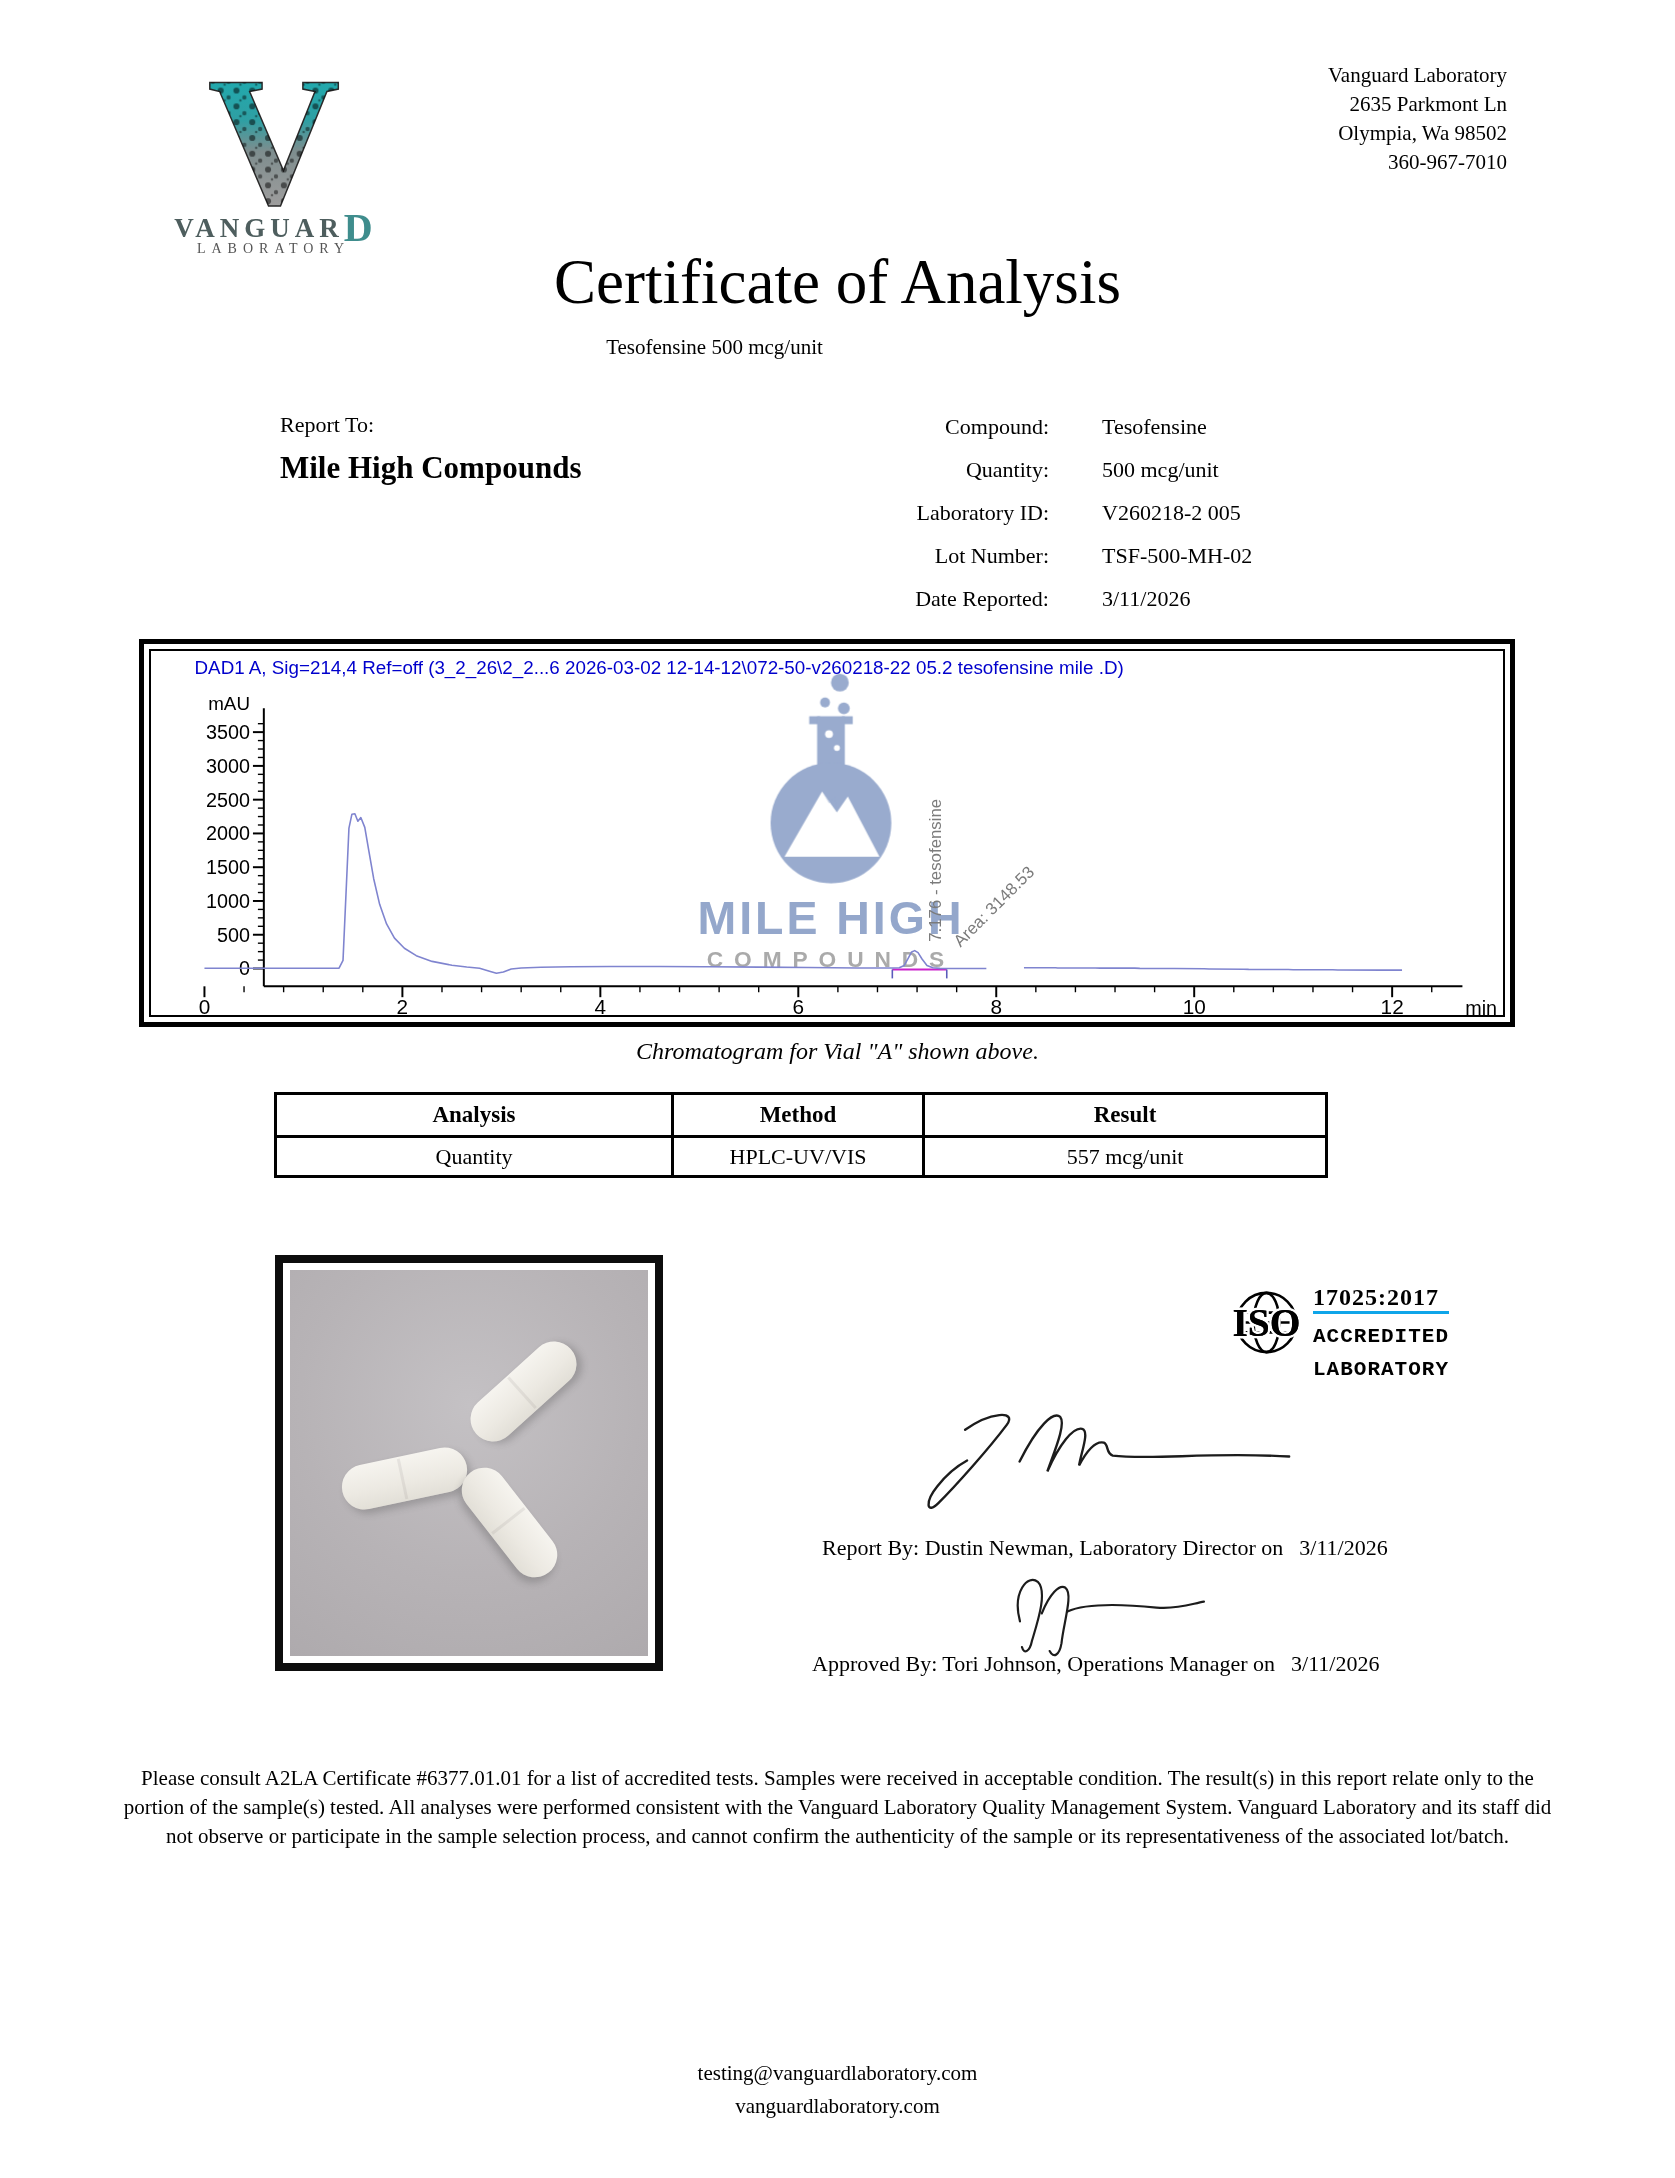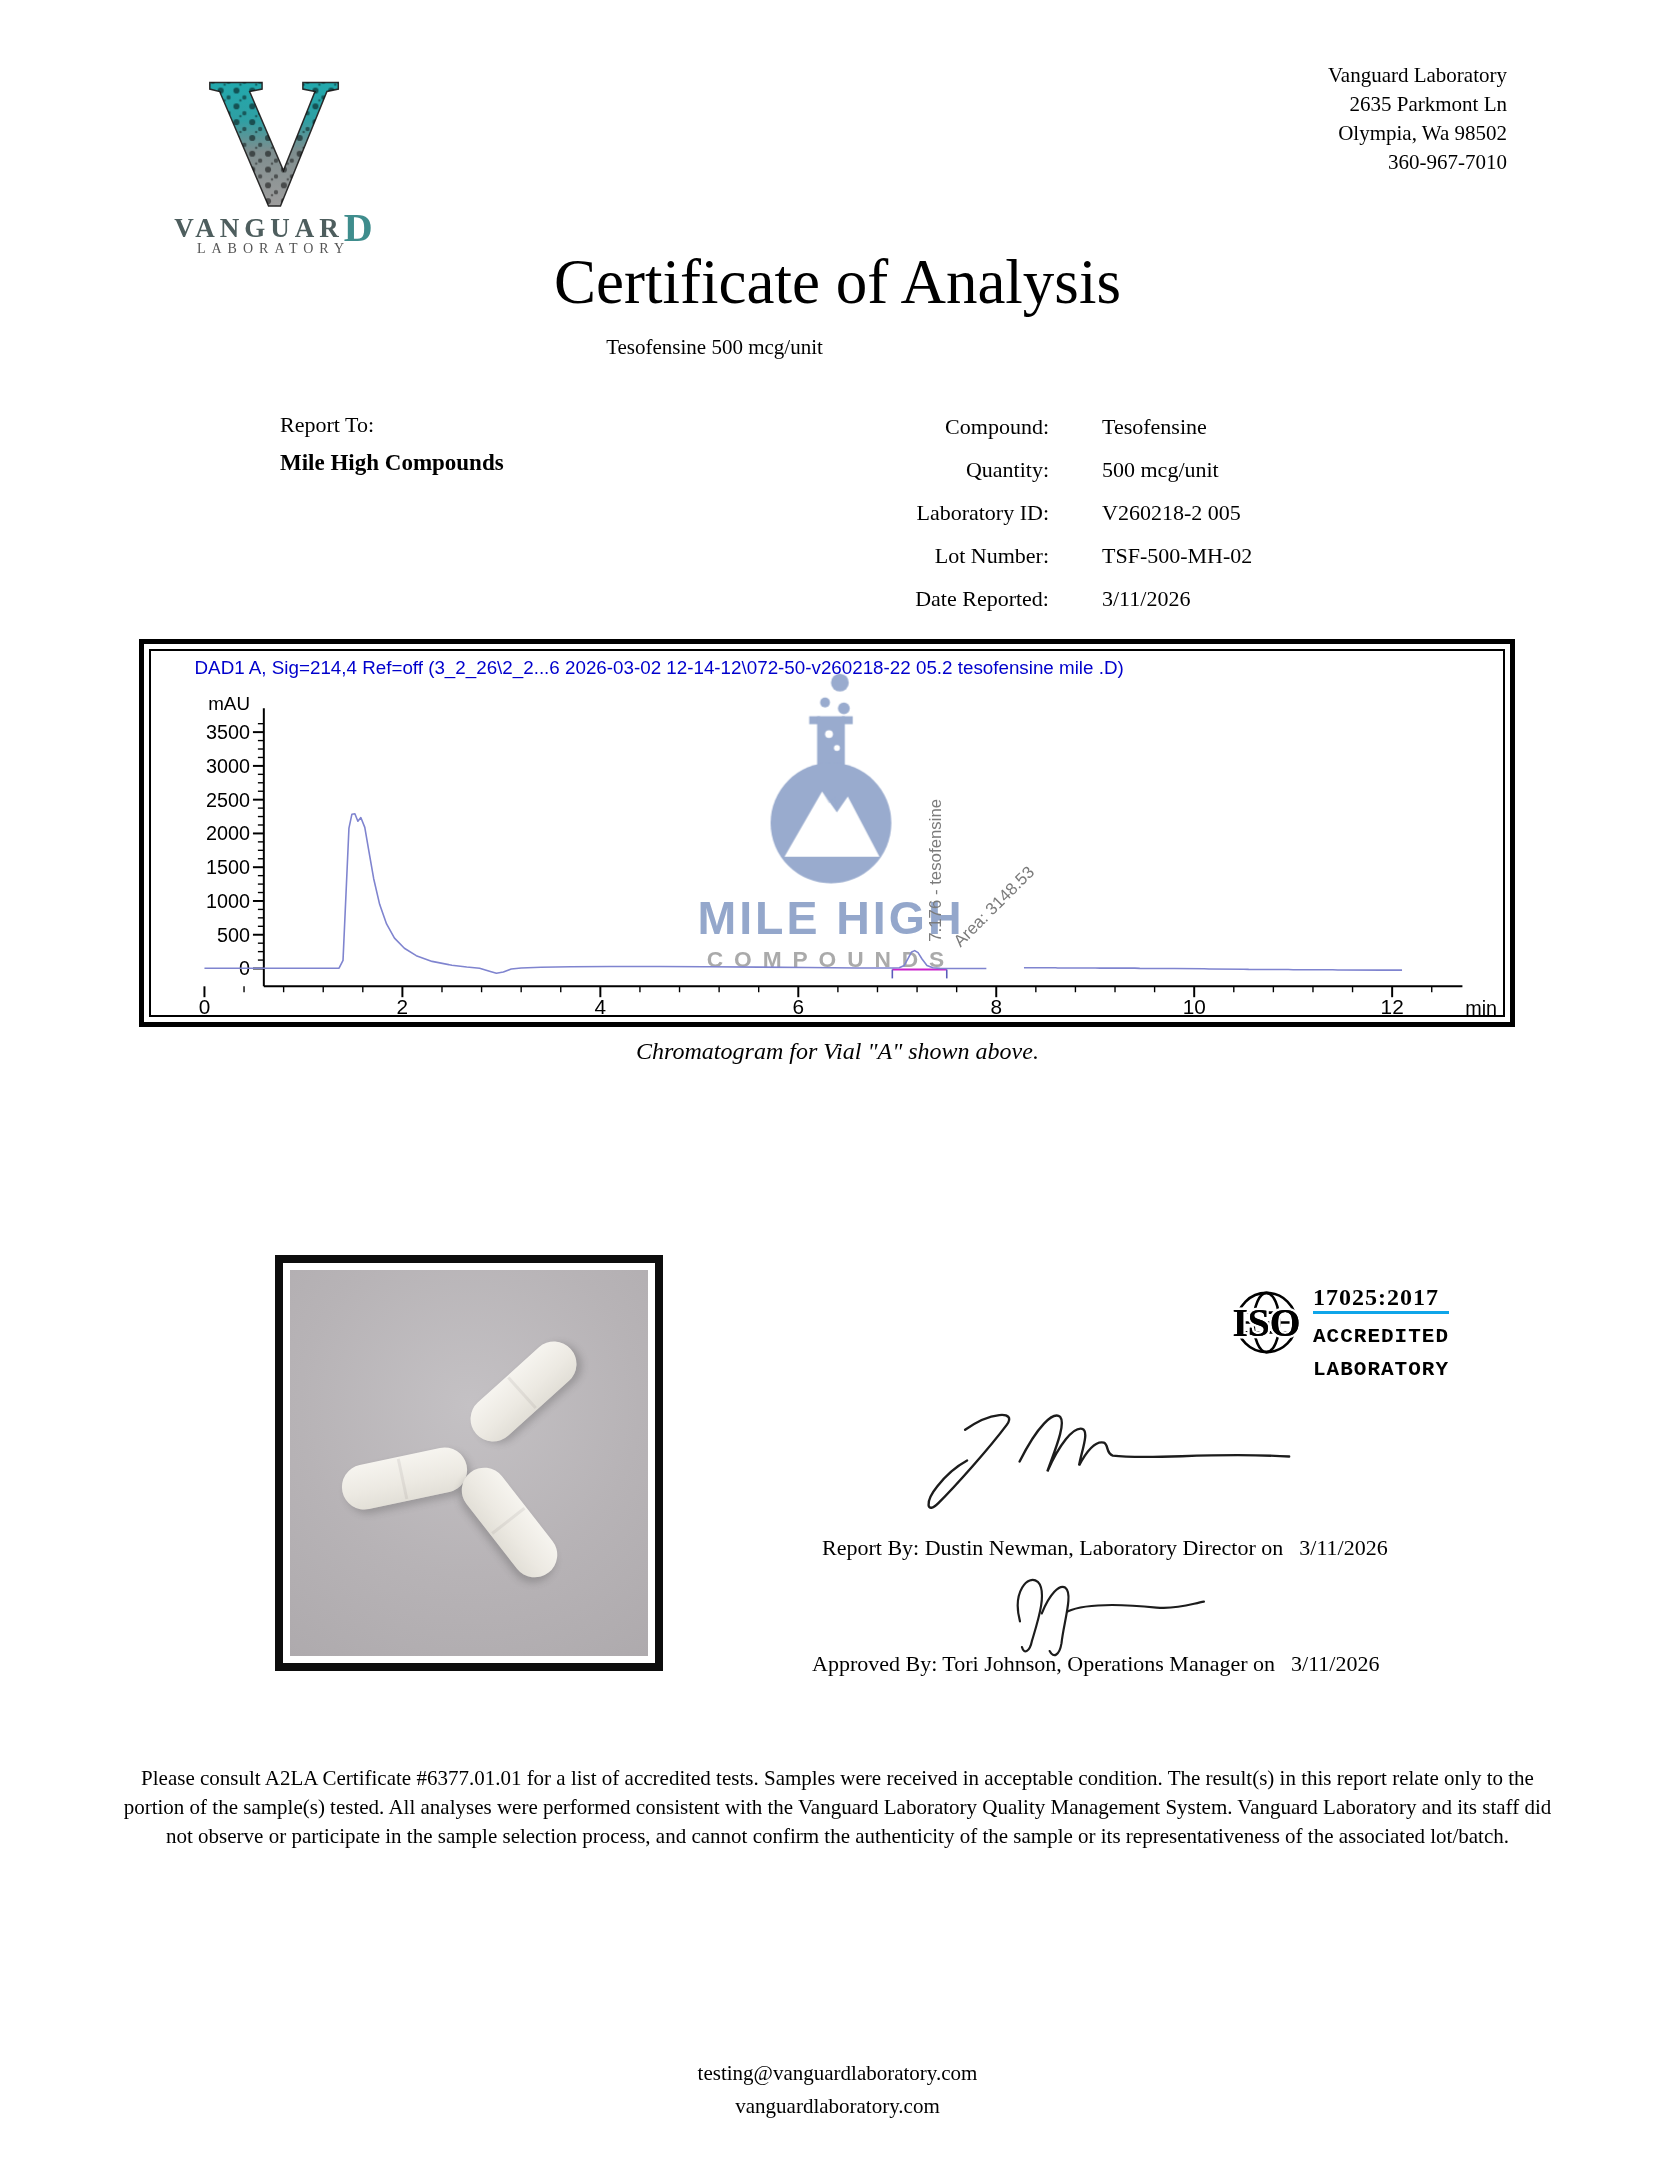--- a/index.html
+++ b/index.html
@@ -14,21 +14,21 @@
   .logo-sub{font-size:14px;letter-spacing:6px;color:#555;margin-top:0px;}
 
   
   .address{left:1030px;top:61px;width:477px;text-align:right;font-size:21px;line-height:29px;}
 
   .title{left:0;top:248px;width:1675px;text-align:center;font-size:63px;line-height:69px;}
   .subtitle{left:0;top:335px;width:1429px;text-align:center;font-size:21px;}
 
   
   .reportto{left:280px;top:412px;font-size:22px;}
-  .client{left:280px;top:450px;font-size:23px;font-weight:bold;}
+  .client{left:280px;top:450px;font-size:31px;font-weight:bold;}
   .inforows{left:693px;top:412px;width:772px;font-size:22px;}
   .inforow{display:flex;margin-bottom:14px;line-height:29px;gap:40px;}
   .inforow .lab{width:356px;text-align:right;}
   .inforow .val{margin-left:13px;text-align:left;}
 
   
   .chrom-frame{left:139px;top:639px;width:1376px;height:388px;border:5px solid #000;
                padding:5px;box-sizing:border-box;background:#fff;}
   .chrom-inner{border:2px solid #000;width:100%;height:100%;box-sizing:border-box;position:relative;}
   .chrom-inner svg{position:absolute;left:0;top:0;width:100%;height:100%;}
@@ -241,20 +241,34 @@
         <text x="44" y="23" font-size="19" fill="#0000cc">DAD1 A, Sig=214,4 Ref=off (3_2_26\2_2...6 2026-03-02 12-14-12\072-50-v260218-22 05.2 tesofensine mile .D)</text>
         <text x="100" y="60" text-anchor="end" font-size="19" fill="#000">mAU</text>
         <text x="1360" y="368" text-anchor="end" font-size="20" fill="#000">min</text>
         <text transform="translate(798,294) rotate(-90)" font-size="17" fill="#7b7b7b">7.176 -  tesofensine</text>
         <text transform="translate(818,300) rotate(-45)" font-size="17" fill="#7b7b7b">Area: 3148.53</text>
       </svg>
     </div>
   </div>
   <div class="abs chrom-caption">Chromatogram for Vial "A" shown above.</div>
 
+  <table class="results">
+    <tbody>
+        <tr>
+      <th class="col-a">Analysis</th>
+      <th class="col-m">Method</th>
+      <th class="col-r">Result</th>
+    </tr>
+    <tr>
+      <td>Quantity</td>
+      <td>HPLC-UV/VIS</td>
+      <td>557 mcg/unit</td>
+    </tr>
+  </tbody>
+    </table>
 
   <div class="abs photo-frame">
     <div class="photo">
       <div class="capsule" style="left:170px;top:99px;transform:rotate(-42deg);"></div>
       <div class="capsule" style="left:51px;top:186px;transform:rotate(-12deg);"></div>
       <div class="capsule" style="left:156px;top:230px;transform:rotate(52deg);"></div>
     </div>
   </div>
 
   <div class="abs iso">

